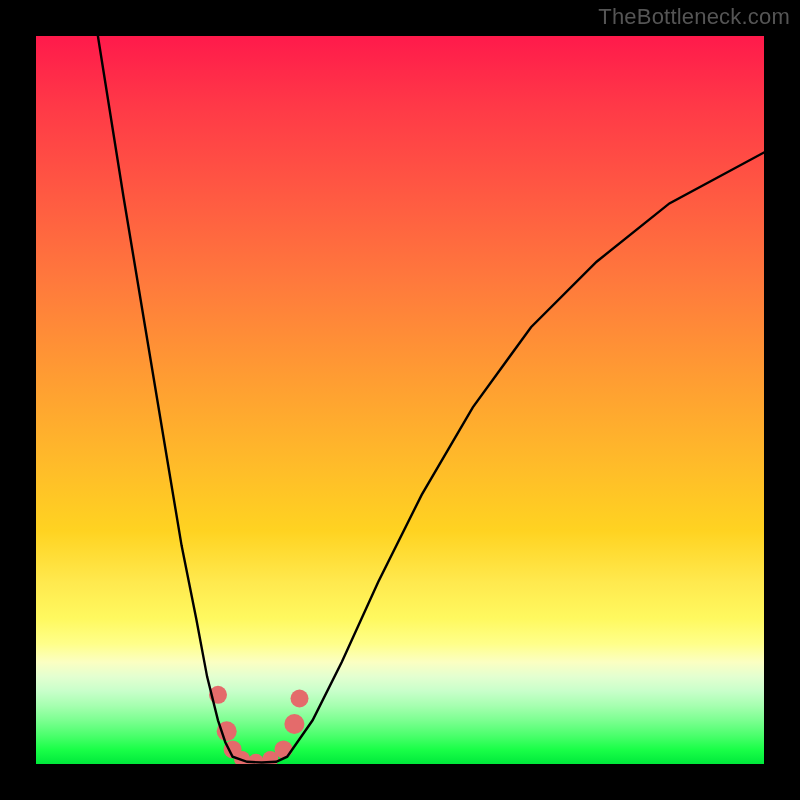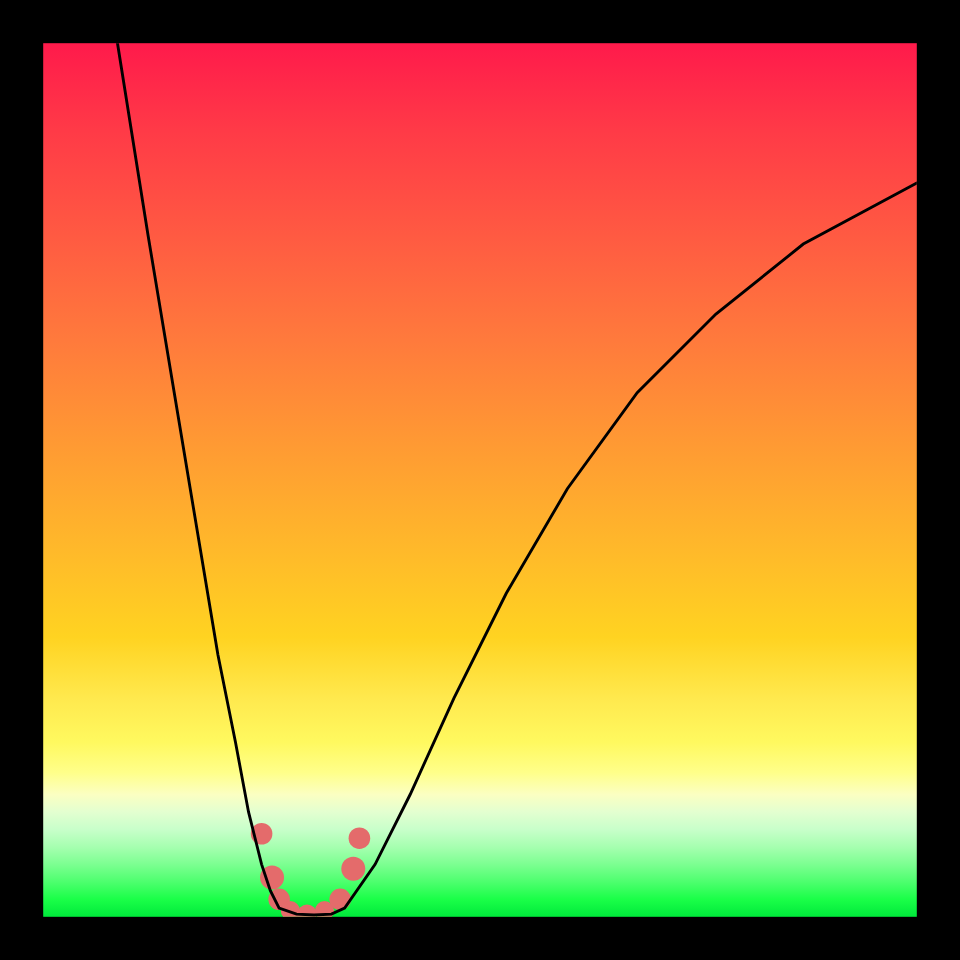--- a/index.html
+++ b/index.html
@@ -78,13 +78,14 @@
           <circle cx="206.0" cy="722.9" r="8" fill="#e46b6b"></circle>
           <circle cx="219.9" cy="725.8" r="8" fill="#e46b6b"></circle>
           <circle cx="234.4" cy="722.9" r="8" fill="#e46b6b"></circle>
           <circle cx="247.5" cy="713.4" r="9" fill="#e46b6b"></circle>
           <circle cx="258.4" cy="688.0" r="10" fill="#e46b6b"></circle>
           <circle cx="263.5" cy="662.5" r="9" fill="#e46b6b"></circle>
         </g>
       <path id="curve-path" fill="none" stroke="#000" stroke-width="2.4" stroke-linecap="round" d="M 61.9 0.0 L 87.4 160.2 L 109.2 291.2 L 131.0 422.2 L 145.6 509.6 L 160.2 582.4 L 171.1 640.6 L 182.0 684.3 L 189.3 706.2 L 196.6 720.7 L 196.6 720.7 L 211.1 725.8 L 225.7 726.5 L 240.2 725.8 L 251.2 720.7 L 251.2 720.7 L 276.6 684.3 L 305.8 626.1 L 342.2 546.0 L 385.8 458.6 L 436.8 371.3 L 495.0 291.2 L 560.6 225.7 L 633.4 167.4 L 728.0 116.5"></path>
     </svg>
   </div>
+  <div class="watermark">TheBottleneck.com</div>
 </div>
 
 </body></html>

